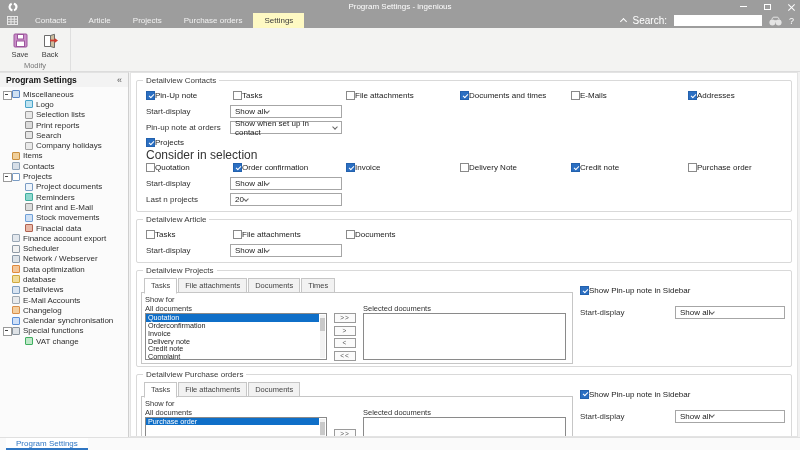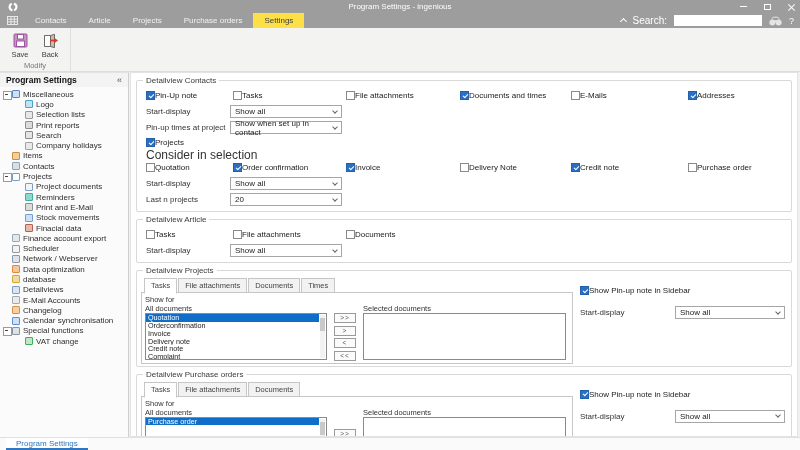--- a/index.html
+++ b/index.html
@@ -17,21 +17,21 @@
   .max-box{width:7px;height:6px;border:1px solid #fff;display:inline-block}
   .close-x{position:relative;width:8px;height:8px;display:inline-block}
   .close-x::before,.close-x::after{content:"";position:absolute;left:3.5px;top:0;width:1px;height:9px;background:#fff}
   .close-x::before{transform:rotate(45deg)}.close-x::after{transform:rotate(-45deg)}
 
   
   .tabrow{position:absolute;top:13px;left:0;right:0;height:15px;background:#9d9d9d;display:flex;align-items:stretch}
   .menuicon{width:24px;display:flex;align-items:center;justify-content:center}
   .rtabs{display:flex}
   .rtab{font-size:8px;color:#f2f2f2;padding:0 11px;line-height:15px;cursor:default}
-  .rtab.active{background:#fde047;color:#3c3c3c}
+  .rtab.active{background:#fef9c3;color:#3c3c3c}
   .tabrow-right{position:absolute;right:6px;top:0;height:15px;display:flex;align-items:center;gap:7px}
   .chev-up{width:5px;height:5px;border-left:1px solid #fff;border-top:1px solid #fff;transform:rotate(45deg);display:inline-block;margin-top:2px}
   .searchlbl{font-size:10px;color:#fff}
   .searchbox{width:88px;height:11px;border:none;background:#fff;font-size:8px;padding:0 3px;outline:none}
   .help{font-size:9px;color:#fff}
 
   
   .ribbon{position:absolute;top:28px;left:0;right:0;height:44px;background:#f3f3f2;border-bottom:1px solid #dcdcdc;display:flex}
   .rgroup{display:flex;flex-direction:column;border-right:1px solid #dfdfdf;padding:1px 4px 0}
   .rbtns{display:flex;flex:1;gap:2px;padding:1px 2px}
@@ -60,21 +60,21 @@
   .gbox{position:relative;border:1px solid #d9d9d9;border-radius:2px;margin:3px 2px 7px;padding:7px 4px 2px}
   .legend{position:absolute;top:-5px;left:6px;background:#fff;padding:0 3px;font-size:8px;color:#3a3a3a}
   .cbgrid{display:grid;grid-template-columns:87px 113px 114px 111px 117px 1fr;padding-left:5px;align-items:center;height:11px;margin:2px 0 4px}
   .cbw{display:inline-flex;align-items:center;white-space:nowrap}
   .cb{width:9px;height:9px;border:1px solid #8a8a8a;background:#fff;display:inline-block;position:relative;flex:none}
   .cb.on{background:#2b6fc2;border-color:#2361ad}
   .cb.on::after{content:"";position:absolute;left:1.5px;top:1.5px;width:4px;height:2px;border-left:1.5px solid #fff;border-bottom:1.5px solid #fff;transform:rotate(-45deg)}
   .cbl{font-size:8px;color:#222}
   .frow{display:flex;align-items:center;height:13px;margin:3px 0;padding-left:5px}
   .flabel{width:84px;font-size:8px;color:#333;flex:none}
-  .dd{width:112px;height:13px;border:1px solid #a6a6a6;background:#fff;display:flex;align-items:center;justify-content:space-between;padding:0 4px;font-size:8px;color:#222}
+  .dd{width:112px;height:13px;border:1px solid #a6a6a6;background:#fff;display:flex;align-items:center;padding:0 4px;font-size:8px;color:#222}
   .caret{width:4px;height:4px;border-right:1px solid #666;border-bottom:1px solid #666;transform:rotate(45deg);display:inline-block;margin-top:-2px;flex:none}
   .subrow{padding-left:5px;height:11px;display:flex;align-items:center;margin:2px 0}
   .consider{padding-left:5px;font-size:12px;color:#333;height:10px;line-height:10px}
 
   
   .lsec{display:flex;align-items:flex-start}
   .ptabs{display:flex;padding-left:3px;position:relative;z-index:2}
   .ptab{font-size:7.5px;padding:2px 6px 2px;border:1px solid #c6c6c6;background:#f2f2f2;color:#444;margin-right:1px}
   .ptab.active{background:#fff;border-bottom-color:#fff;padding-bottom:3px;margin-bottom:-1px}
   .tpanel{border:1px solid #c6c6c6;width:432px;padding:2px 2px 2px 3px;margin-top:-1px;background:#fff}
@@ -343,21 +343,21 @@
           </span>
         </div>
       <div class="frow">
         <span class="flabel">Start-display</span>
         <div class="dd">
           <span>Show all</span>
             <i class="caret"></i>
         </div>
       </div>
       <div class="frow">
-        <span class="flabel">Pin-up times at project</span>
+        <span class="flabel">Pin-up note at orders</span>
         <div class="dd">
           <span>Show when set up in contact</span>
             <i class="caret"></i>
         </div>
       </div>
       <div class="subrow" id="prj-cb">
           <span class="cbw">
             <span class="cb on"></span>
             <span class="cbl">Projects</span>
           </span>

